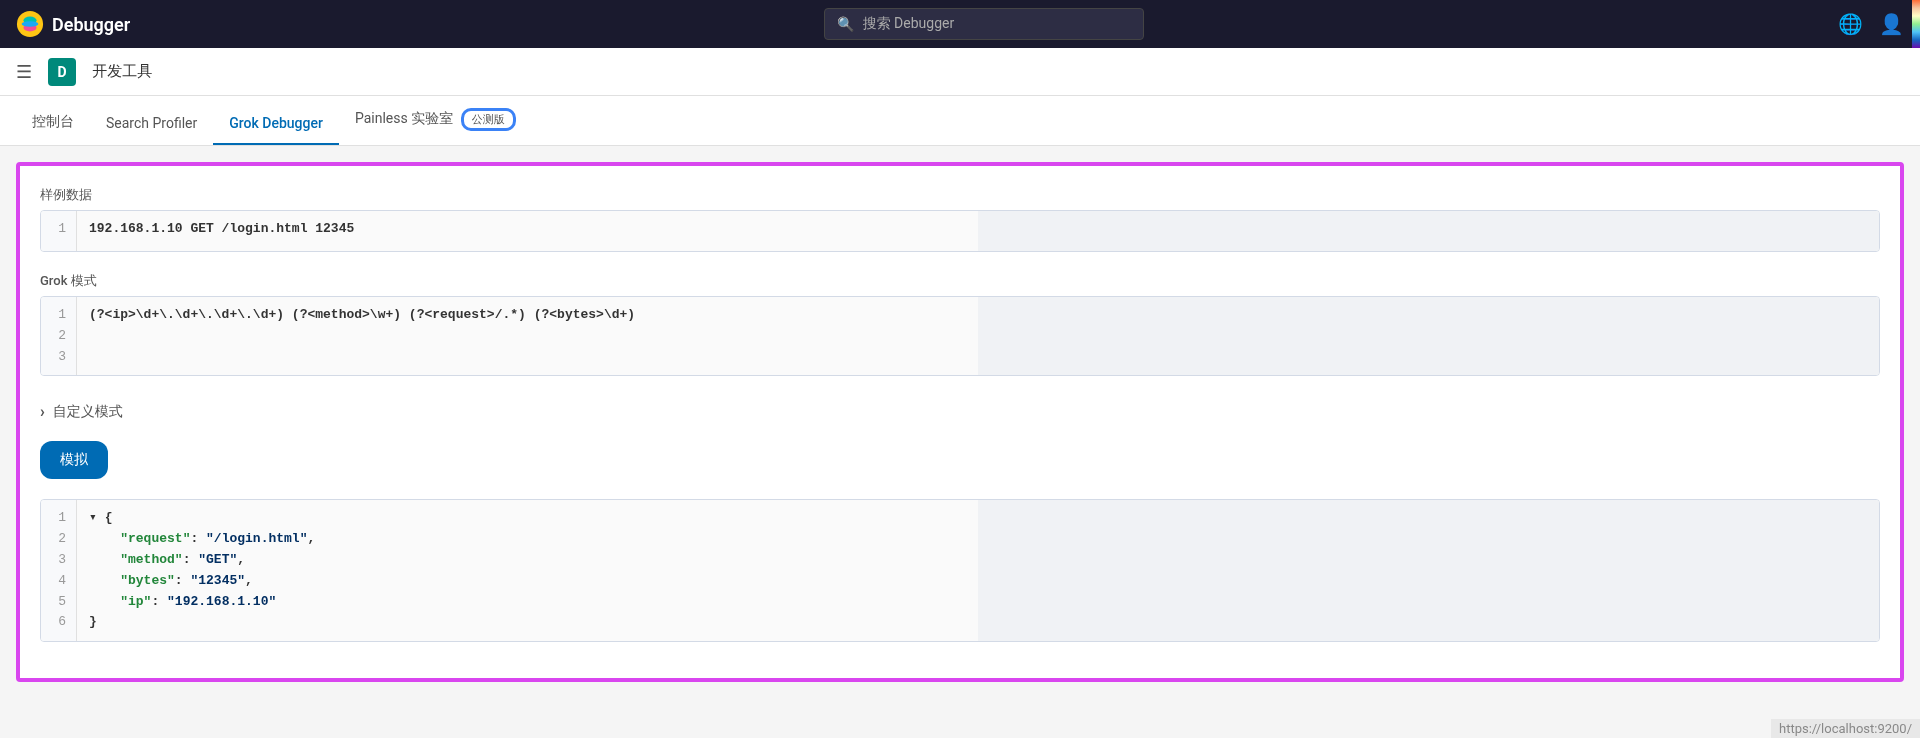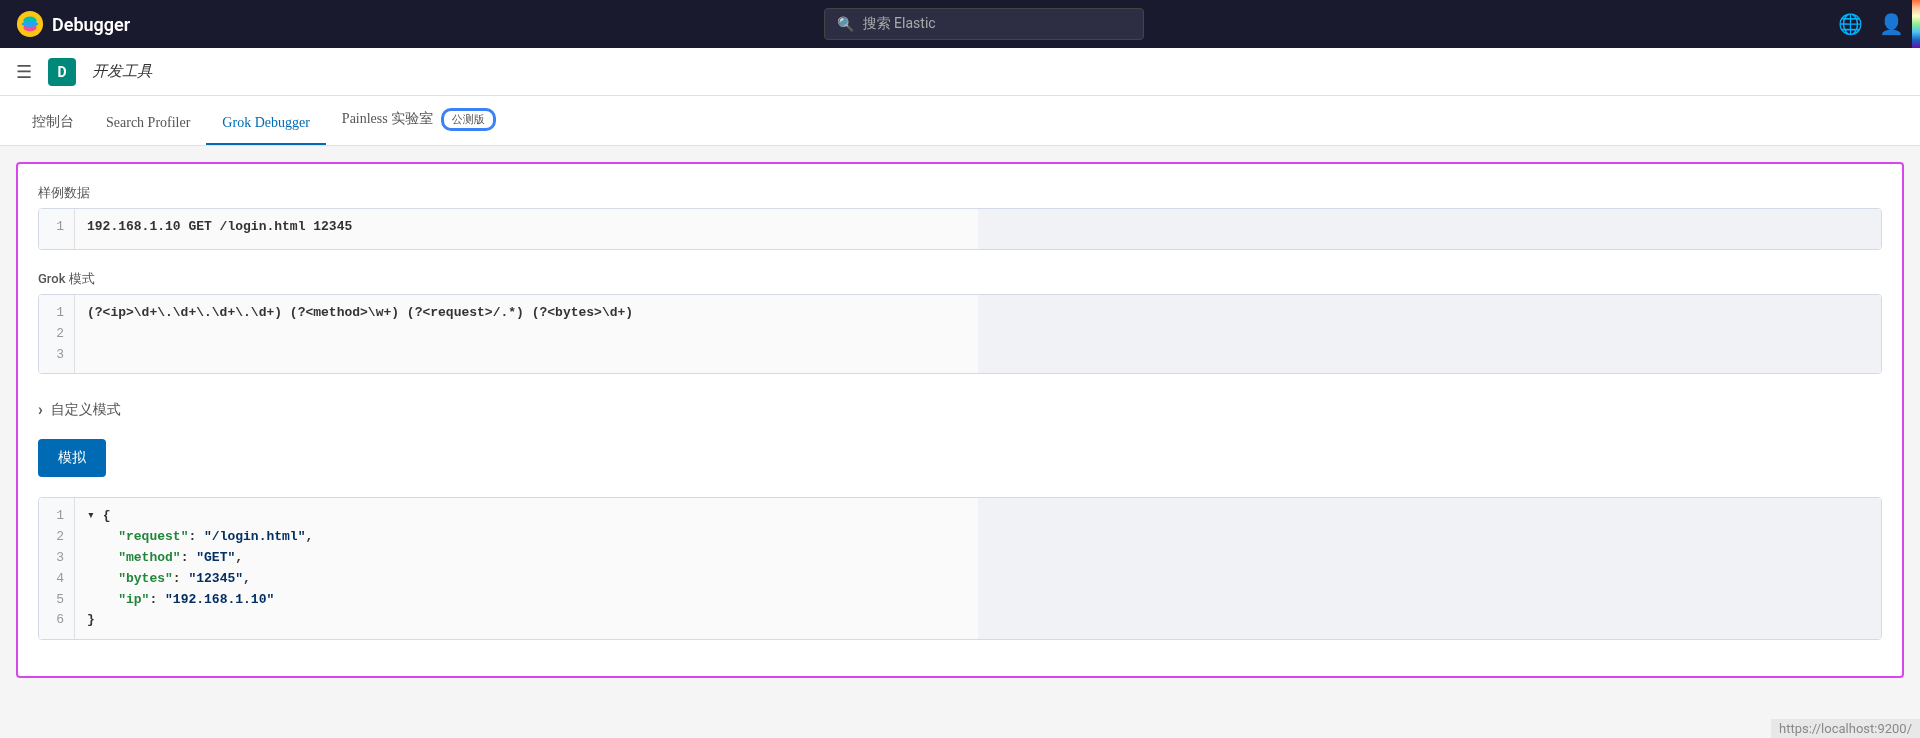--- a/index.html
+++ b/index.html
@@ -85,31 +85,29 @@
       display: flex;
       align-items: center;
       justify-content: center;
       color: white;
       font-weight: 700;
       font-size: 14px;
     }
     .workspace-name {
       font-size: 15px;
       color: #333;
-      font-style: italic;
     }
 
     
     .tabs-bar {
       background: white;
       border-bottom: 1px solid #e0e0e0;
       display: flex;
       align-items: flex-end;
       padding: 0 16px;
-      font-family: Liberation Serif, serif;
     }
     .tab {
       padding: 12px 16px;
       font-size: 14px;
       color: #555;
       cursor: pointer;
       border-bottom: 2px solid transparent;
       white-space: nowrap;
     }
     .tab.active {
@@ -129,21 +127,21 @@
     }
 
     
     .main-content {
       padding: 16px;
       background: #f5f5f5;
       min-height: calc(738px - 48px - 48px - 45px);
     }
     .content-card {
       background: white;
-      border: 2px solid #d946ef;
+      border: 4px solid #d946ef;
       border-radius: 4px;
       padding: 20px;
     }
 
     
     .section-label {
       font-size: 13px;
       color: #555;
       margin-bottom: 6px;
       font-weight: 500;
@@ -198,21 +196,21 @@
     .chevron-icon {
       font-size: 12px;
       color: #555;
     }
 
     
     .simulate-btn {
       background: #006bb4;
       color: white;
       border: none;
-      border-radius: 4px;
+      border-radius: 12px;
       padding: 10px 20px;
       font-size: 14px;
       cursor: pointer;
       margin-bottom: 20px;
       font-weight: 500;
     }
 
     
     .structured-data-label {
       font-size: 13px;
@@ -250,21 +248,21 @@
           <ellipse cx="15" cy="15" rx="14" ry="14" fill="#FEC514"></ellipse>
           <ellipse cx="15" cy="11" rx="7" ry="4" fill="#00BFB3"></ellipse>
           <ellipse cx="15" cy="19" rx="7" ry="4" fill="#F04E98"></ellipse>
           <ellipse cx="15" cy="15" rx="9" ry="3" fill="#1BA9F5"></ellipse>
         </svg>
         <span>Debugger</span>
       </div>
     </div>
     <div class="search-bar">
       <span style="color:#aaa; font-size:14px;">🔍</span>
-      <span style="color:#aaa; font-size:14px;">搜索 Elastic</span>
+      <span style="color:#aaa; font-size:14px;">搜索 Debugger</span>
     </div>
     <div class="top-nav-right">
       <span class="nav-icon" style="font-size:20px; color:#ccc;">🌐</span>
       <span class="nav-icon" style="font-size:20px; color:#ccc;">👤</span>
     </div>
   </nav>
   <div class="vertical-bar"></div>
 </div>
 
 <div class="second-nav">

